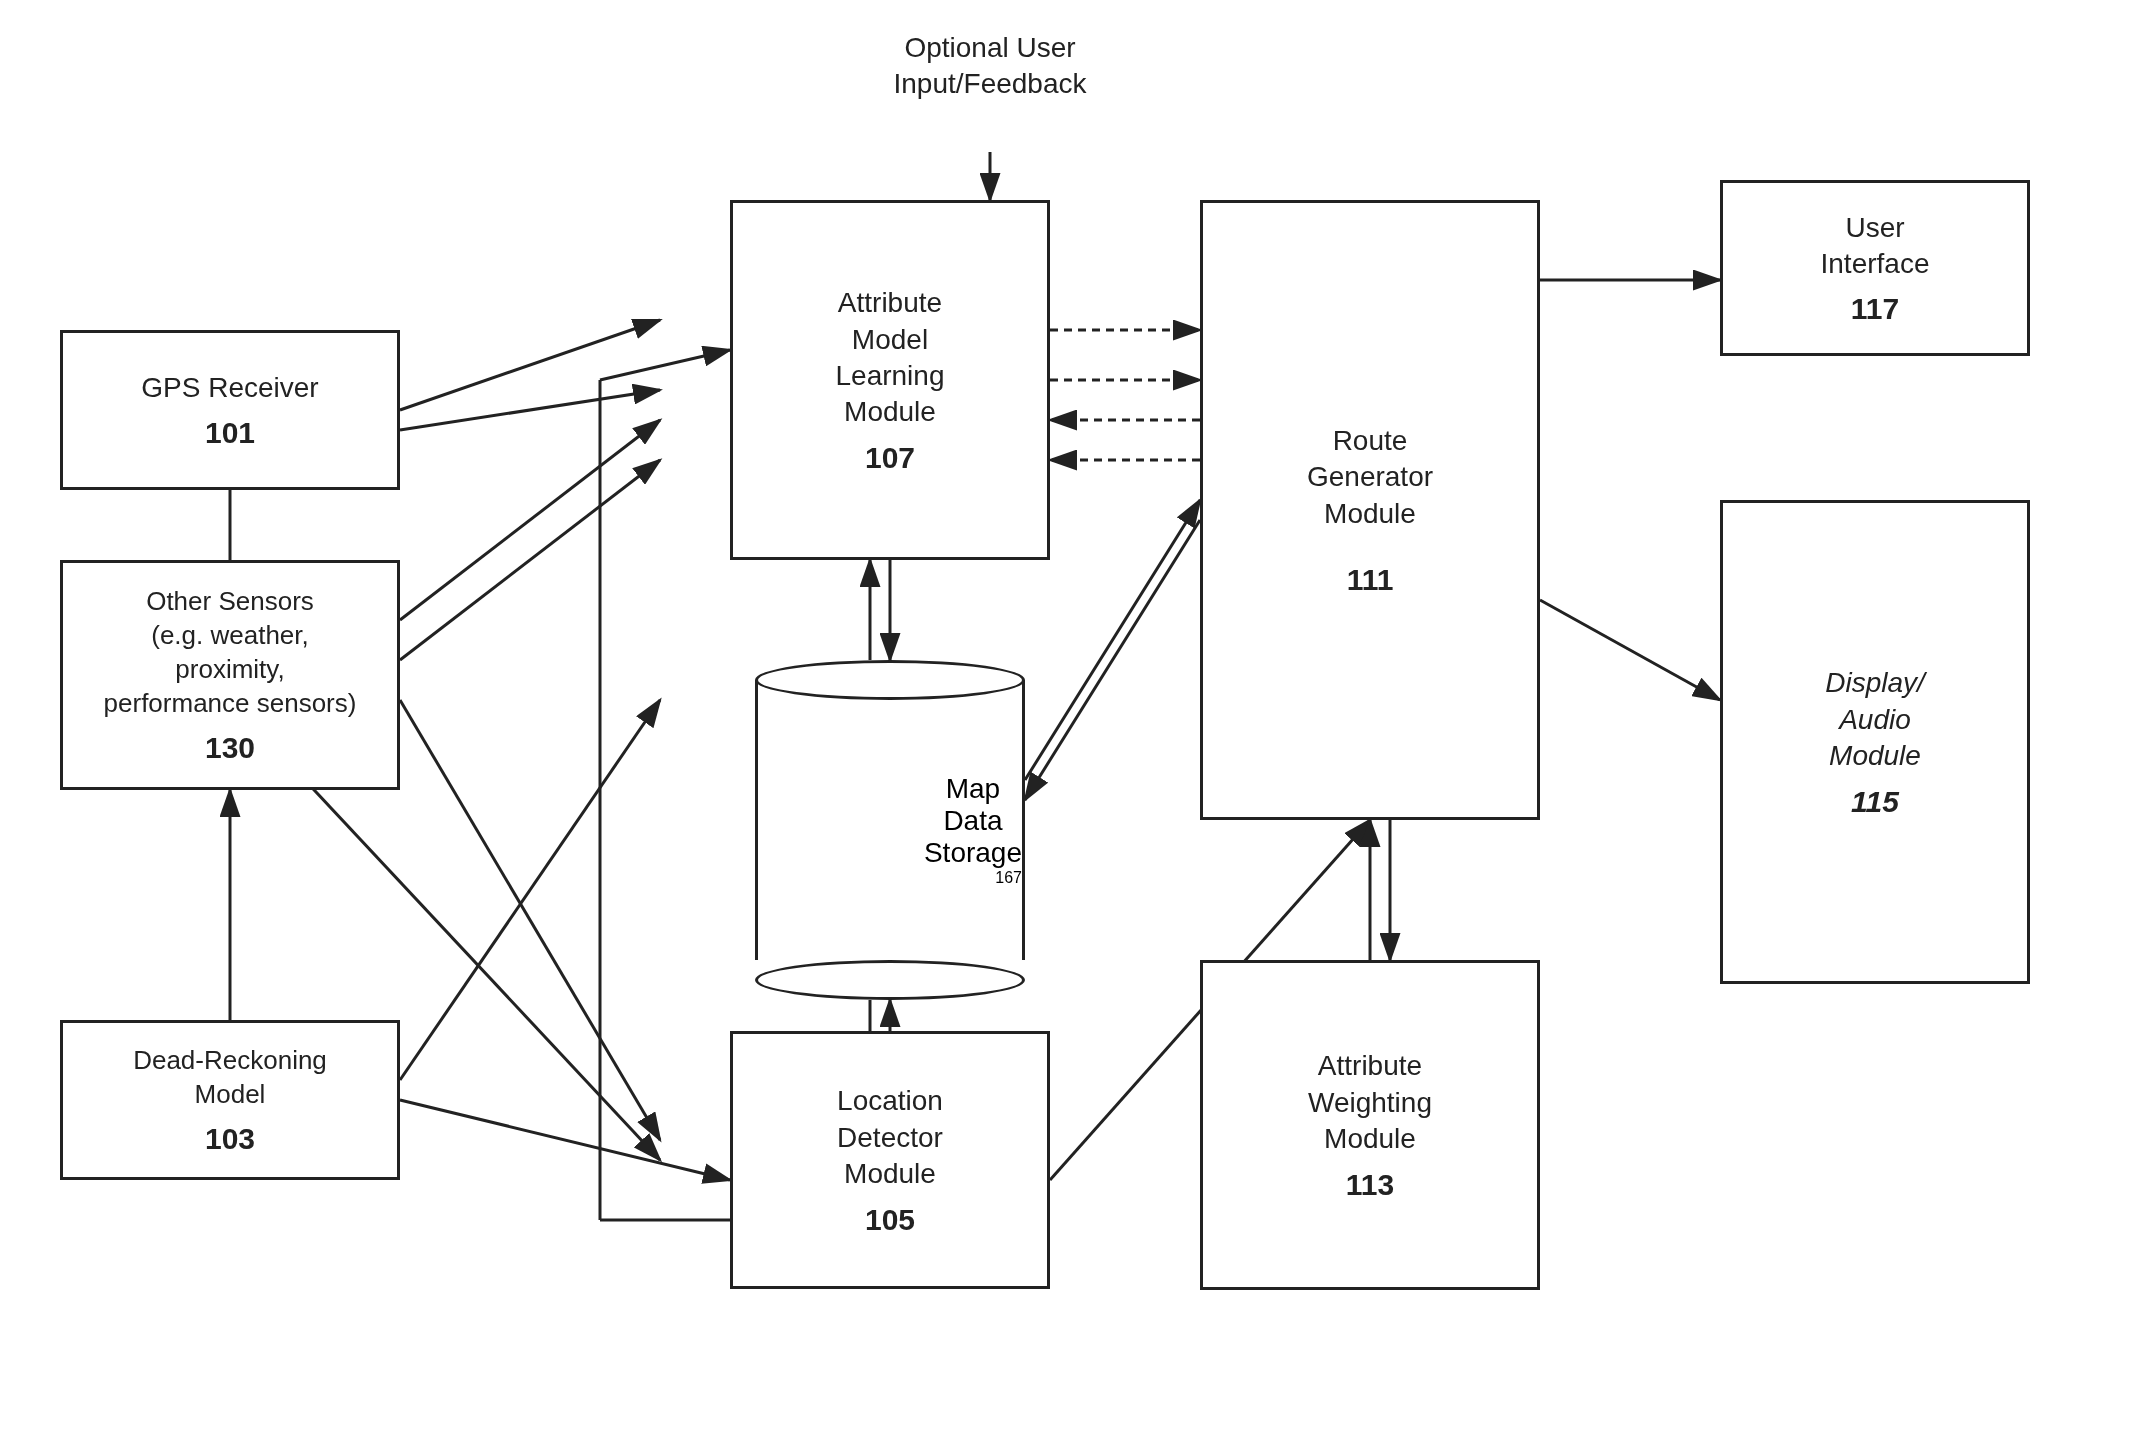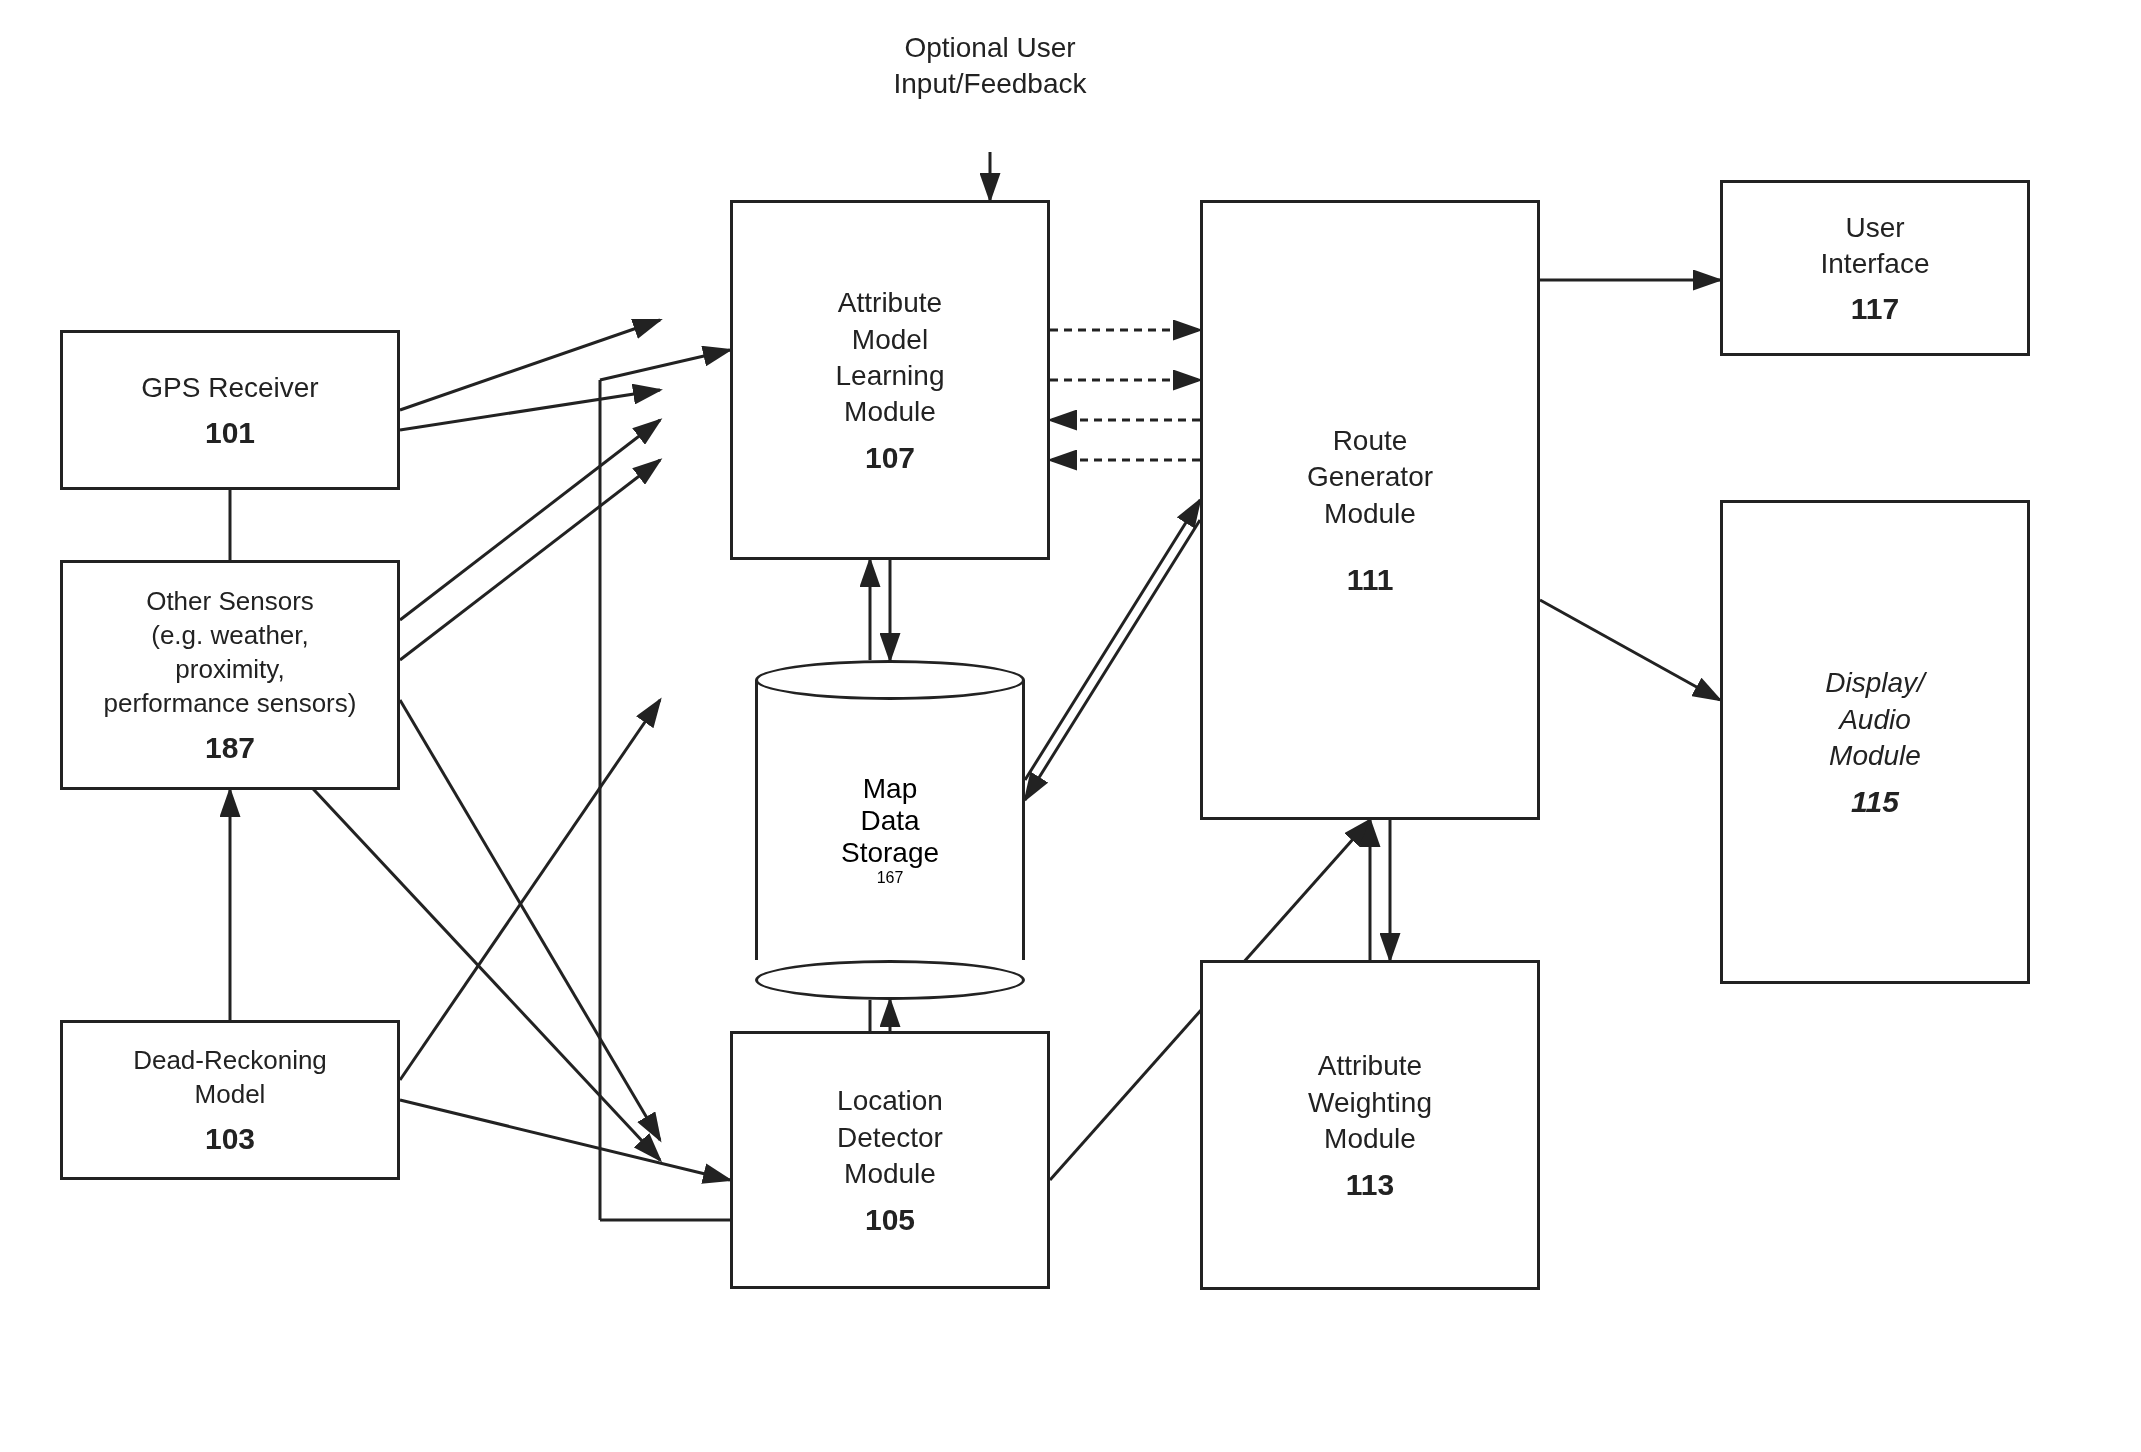--- a/index.html
+++ b/index.html
@@ -173,40 +173,40 @@
   <div class="box" style="left:60px; top:330px; width:340px; height:160px;text-align:center;">
     <span class="label">GPS Receiver</span>
     <span class="num">101</span>
   </div>
 
   <div class="box" style="left:60px; top:560px; width:340px; height:230px;">
     <span class="label" style="white-space:pre-line; font-size:26px;">Other Sensors
 (e.g. weather,
 proximity,
 performance sensors)</span>
-    <span class="num">187</span>
+    <span class="num">130</span>
   </div>
 
   <div class="box" style="left:60px; top:1020px; width:340px; height:160px;">
     <span class="label" style="white-space:pre-line; font-size:26px;">Dead-Reckoning
 Model</span>
     <span class="num">103</span>
   </div>
 
   <div class="box" style="left:730px; top:200px; width:320px; height:360px;">
     <span class="label" style="white-space:pre-line; font-size:28px;">Attribute
 Model
 Learning
 Module</span>
     <span class="num">107</span>
   </div>
 
   <div class="cylinder-wrap" style="left:755px; top:660px; width:270px; height:340px;">
     <div class="cylinder-top"></div>
-    <div class="cylinder-body" style="height:280px; width:270px;">
+    <div class="cylinder-body" style="height:280px; width:270px;align-items:flex-end;">
       <span class="label" style="white-space:pre-line; font-size:28px; text-align:center; margin-top:20px;">Map
 Data
 Storage</span>
       <span class="num">167</span>
     </div>
     <div class="cylinder-bottom"></div>
   </div>
 
   <div class="box" style="left:730px; top:1031px; width:320px; height:258px;">
     <span class="label" style="white-space:pre-line; font-size:28px;">Location

